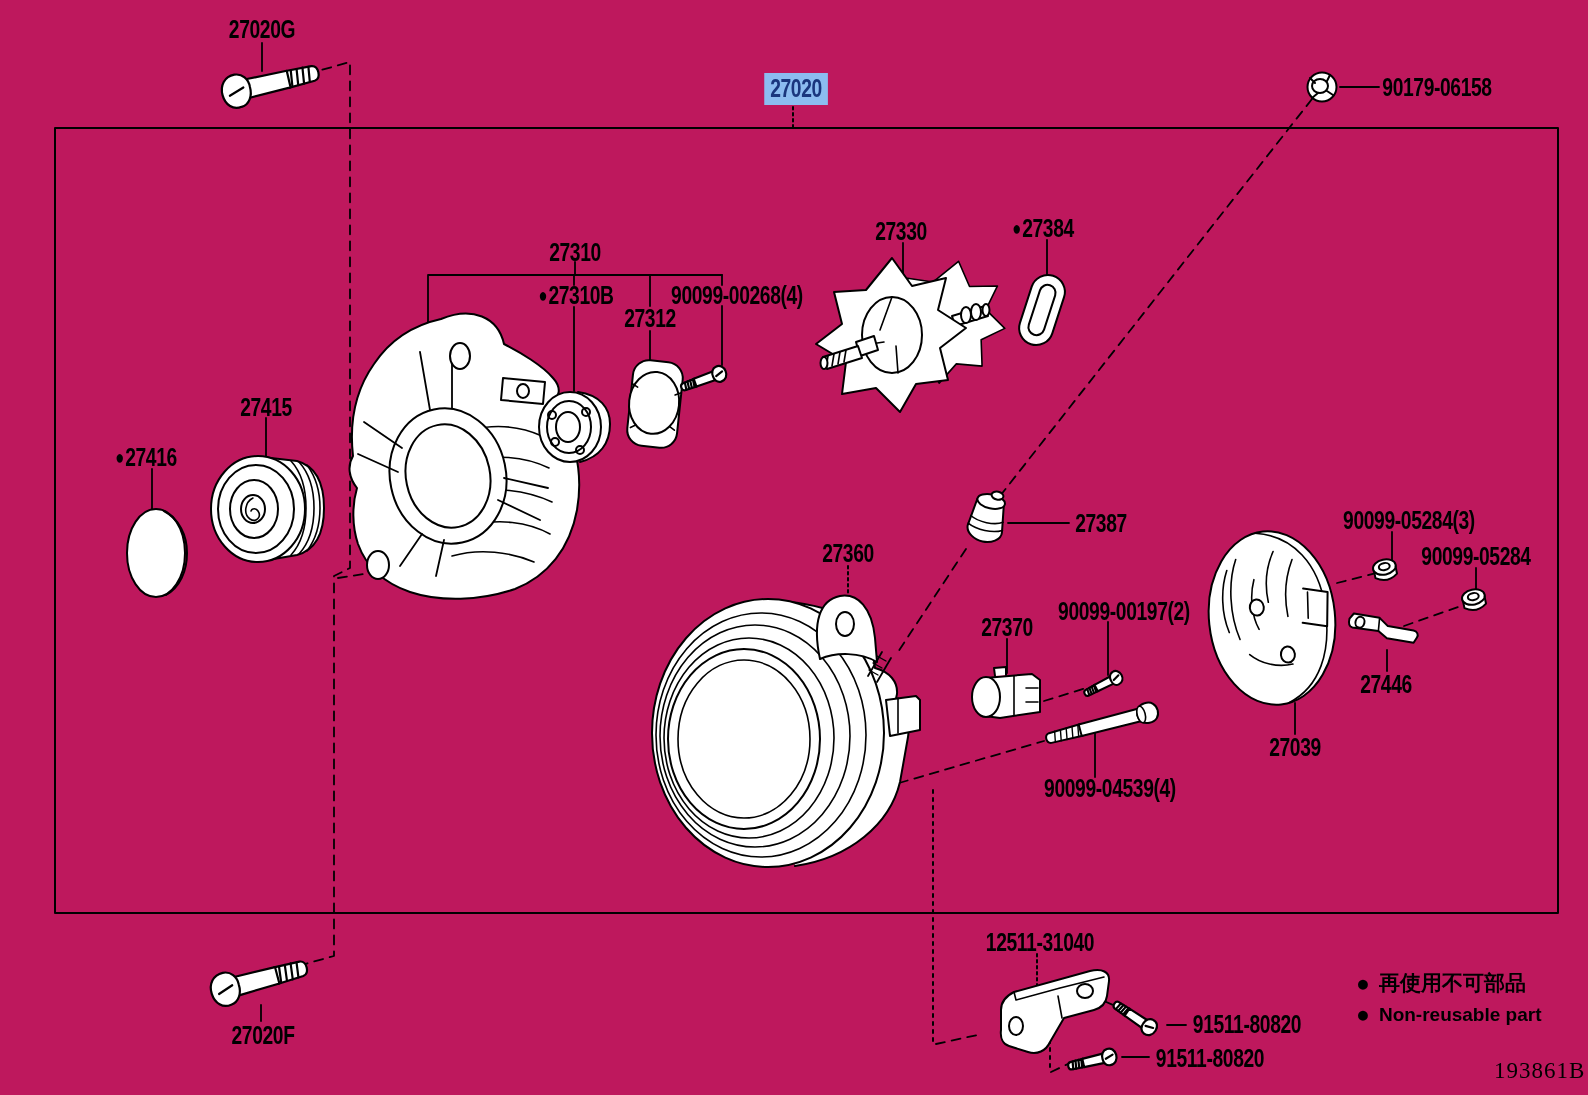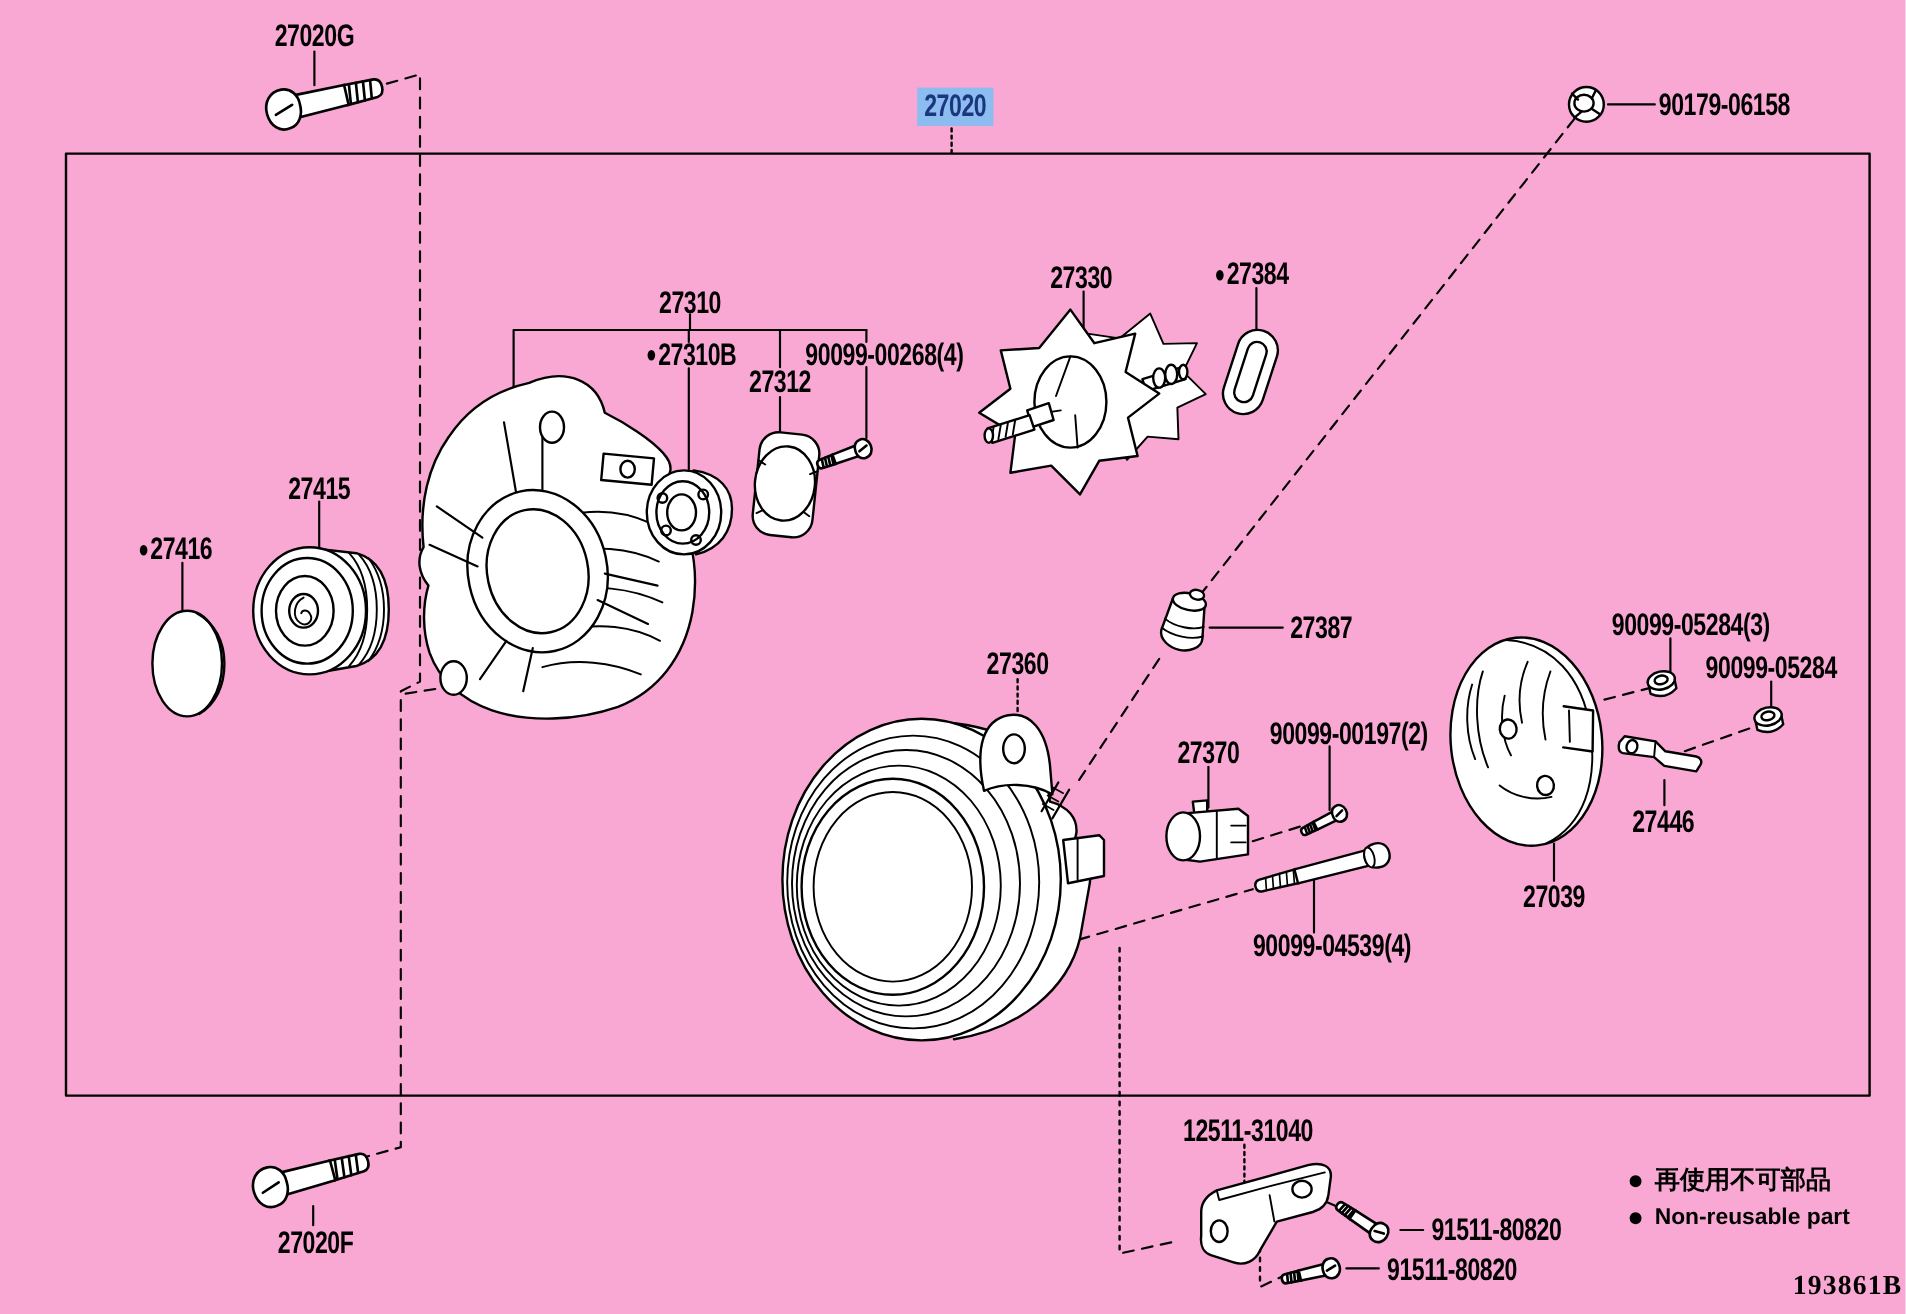--- a/index.html
+++ b/index.html
@@ -1,30 +1,30 @@
 <!DOCTYPE html>
 <html><head>
 <meta charset="utf-8">
 <style>
   html,body{margin:0;padding:0;background:#fff;}
-  .stage{position:relative;width:1588px;height:1095px;background:#f9a8d4;overflow:hidden;
+  .stage{position:relative;width:1588px;height:1095px;background:#be185d;overflow:hidden;
          font-family:"Liberation Sans",sans-serif;}
   svg.art{position:absolute;left:0;top:0;}
   .plabel{position:absolute;white-space:nowrap;line-height:1;
           transform:translate(-50%,-50%) scaleX(0.74);
           font-weight:bold;font-size:26px;letter-spacing:-0.5px;color:#000;z-index:5;}
   .plabel .dot{font-size:20px;margin-right:2px;position:relative;top:-2px;}
   .plabel.hl{background:#8cbcf0;color:#1a367d;padding:2px 8px 4px 8px;}
   .legend{position:absolute;left:1356px;top:969px;z-index:5;color:#000;}
   .legend-row{display:flex;align-items:center;gap:9px;font-weight:bold;}
   .legend-row.jp{font-size:21px;margin-bottom:6px;}
   .legend-row.en{font-size:19px;}
   .legend .dot{font-size:23px;line-height:1;}
   .docnum{position:absolute;left:1494px;top:1058px;z-index:5;color:#000;
-          font-family:"Liberation Serif",serif;font-weight:bold;font-size:23px;letter-spacing:1px;}
+          font-family:"Liberation Serif",serif;font-weight:normal;font-size:23px;letter-spacing:1px;}
 </style>
 </head>
 <body>
 
 <div class="stage">
 
 <svg class="art" width="1588" height="1095" viewBox="0 0 1588 1095" stroke-linecap="round" stroke-linejoin="round">
   <defs>
     <g id="boltshape" fill="#fff">
       <path d="M52,-8.5 L78,-7.5 C82,-7 83.5,-4 83.5,0 C83.5,4 82,7 78,7.5 L52,8.5 Z"></path>

